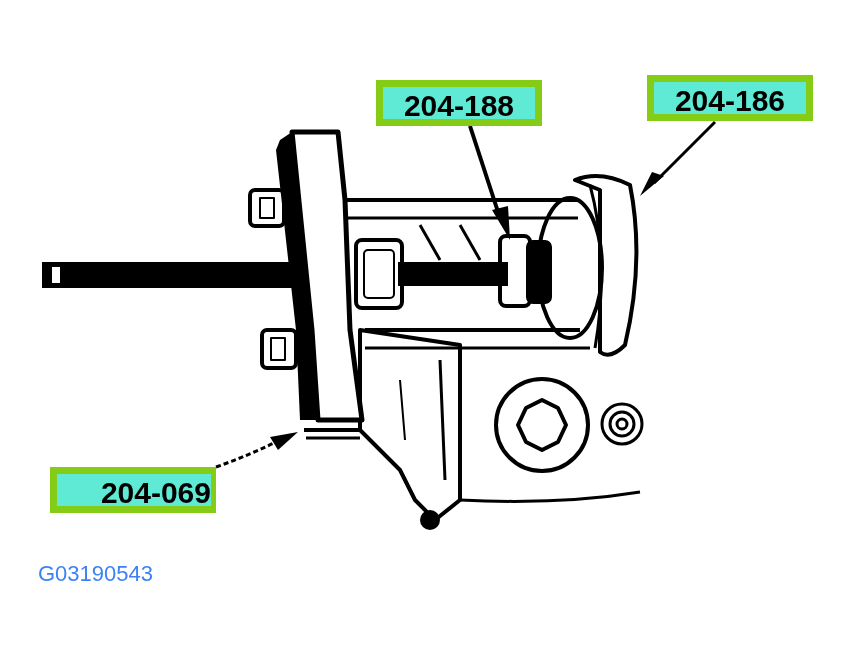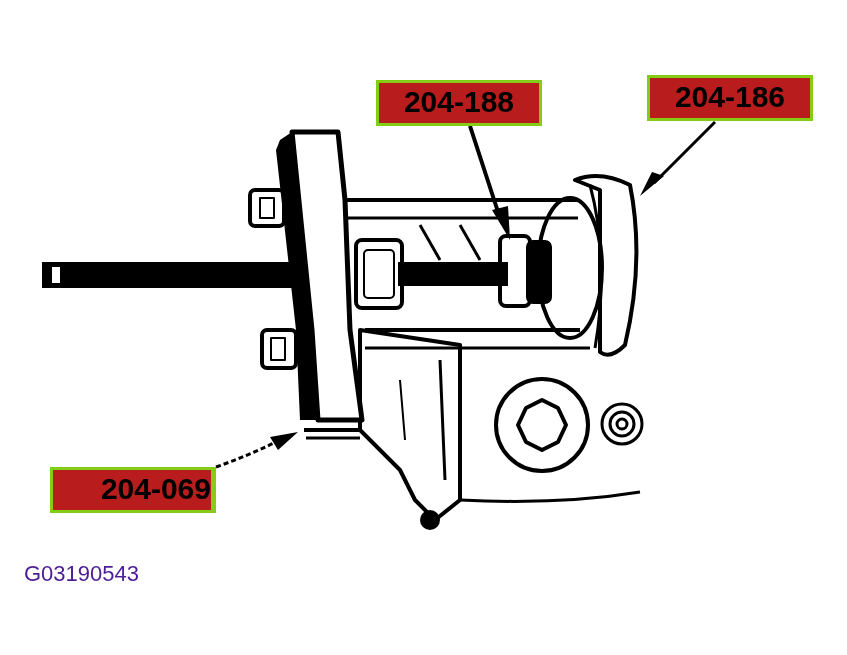--- a/index.html
+++ b/index.html
@@ -1,27 +1,27 @@
 <!DOCTYPE html>
 <html><head>
   <meta charset="utf-8">
   <style>
     html, body { margin: 0; padding: 0; background: #ffffff; }
     body { width: 847px; height: 655px; position: relative; overflow: hidden; font-family: "Liberation Sans", sans-serif; }
     .art { position: absolute; left: 0; top: 0; }
     .callout {
-      position: absolute; border: 3px solid #84cc16; background: #b91c1c;
+      position: absolute; border: 7px solid #84cc16; background: #5eead4;
       font-family: "Liberation Sans", sans-serif; font-weight: bold;
       font-size: 30px; line-height: 38px; text-align: center; color: #000;
       box-sizing: border-box;
     }
     #c188 { left: 376px; top: 80px; width: 166px; height: 46px; }
     #c186 { left: 647px; top: 75px; width: 166px; height: 46px; }
     #c069 { left: 50px; top: 467px; width: 166px; height: 46px; border-right-width: 5px; text-align: right; }
-    .figid { position: absolute; left: 24px; top: 561px; font-size: 22px; color: #4c1d95; font-family: "Liberation Sans", sans-serif; }
+    .figid { position: absolute; left: 38px; top: 561px; font-size: 22px; color: #3b82f6; font-family: "Liberation Sans", sans-serif; }
   </style>
 </head>
 <body>
 
 <svg class="art" width="847" height="655" viewBox="0 0 847 655">
   <g fill="none" stroke="#000" stroke-width="4" stroke-linejoin="round">
 
     <line x1="470" y1="126" x2="500" y2="218" stroke-width="4"></line>
     <polygon points="492,210 510,240 508,206" fill="#000" stroke="none"></polygon>
     <line x1="715" y1="122" x2="654" y2="183" stroke-width="3"></line>

